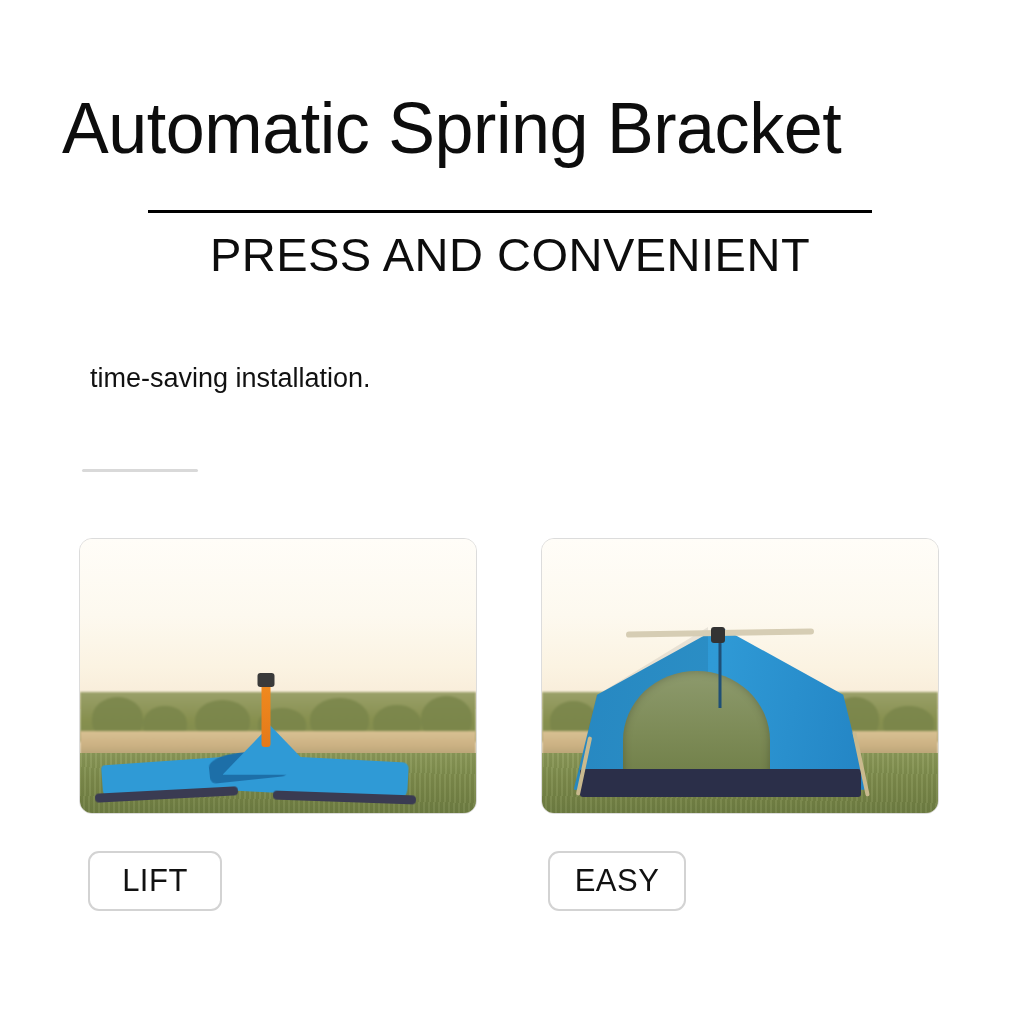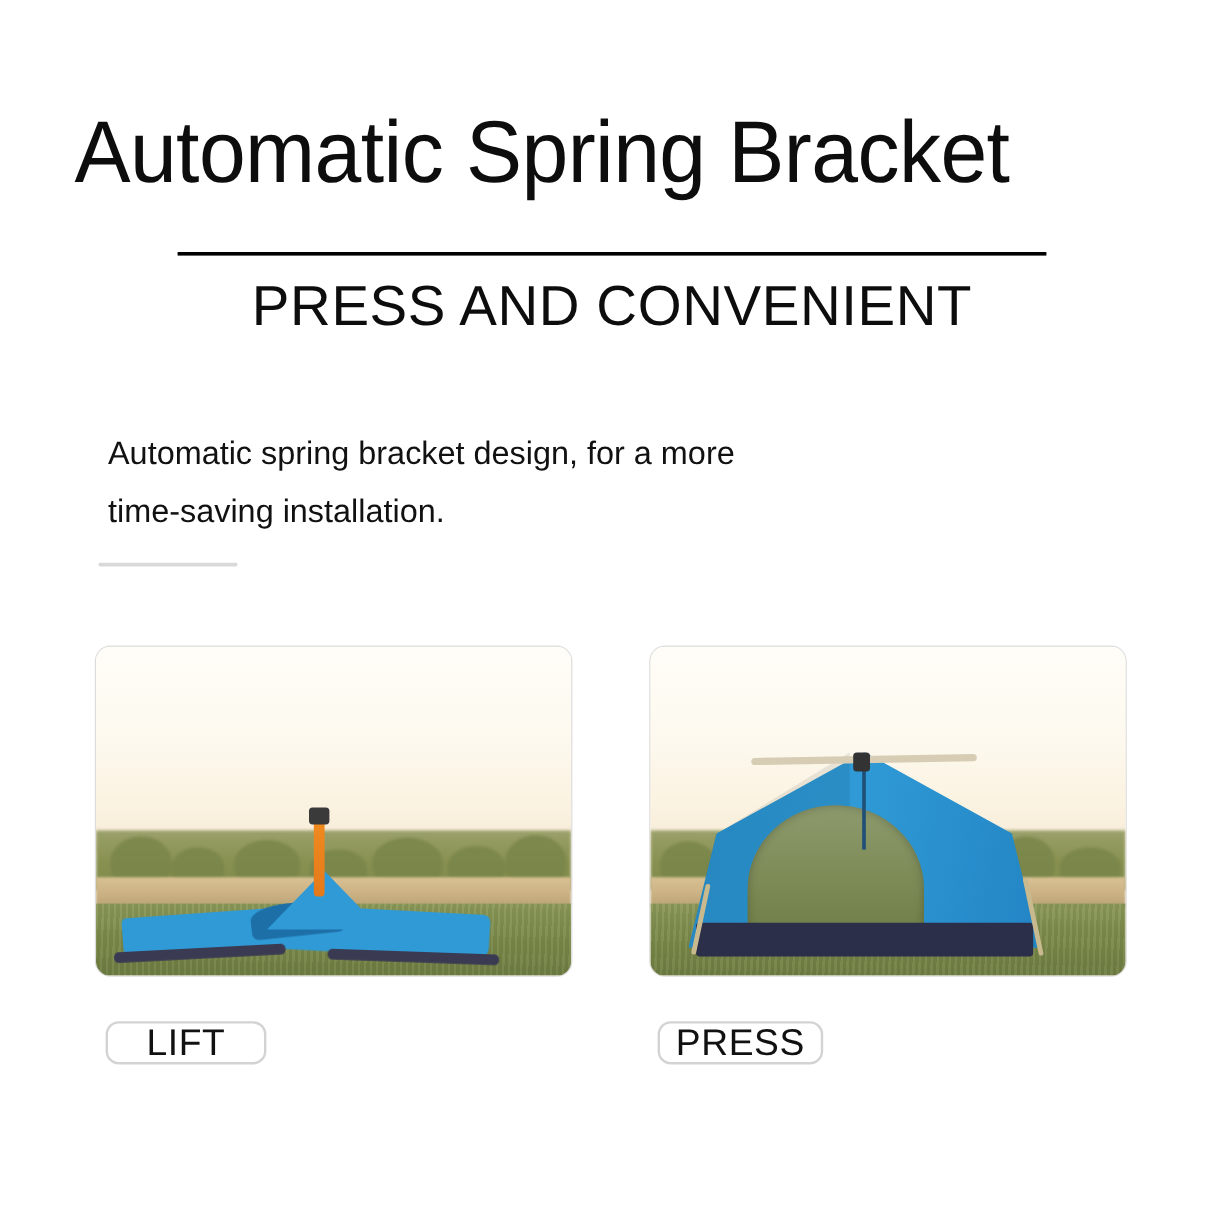--- a/index.html
+++ b/index.html
@@ -325,21 +325,21 @@
     position: absolute;
     width: 4px;
     background: #c9b98e;
     border-radius: 2px;
   }
 
   
   .step-pill {
     position: absolute;
     top: 851px;
-    height: 36px;
+    height: 60px;
     border: 2px solid #d3d3d3;
     border-radius: 11px;
     background: #ffffff;
     display: flex;
     align-items: center;
     justify-content: center;
     font-size: 31px;
     letter-spacing: .5px;
     color: #111111;
     box-sizing: border-box;
@@ -348,21 +348,20 @@
   .step-pill--press { left: 548px; width: 138px; }
 </style>
 </head>
 <body>
 
 <div class="title">Automatic Spring Bracket</div>
 <div class="title-rule"></div>
 <div class="subtitle">PRESS AND CONVENIENT</div>
 
 <div class="body-copy">
-  <div>Automatic spring bracket design, for a more</div>
   <div>time-saving installation.</div>
 </div>
 <div class="accent-rule"></div>
 
 <div class="panel panel--left">
   <div class="scene">
     <div class="sky"></div>
 
     <div class="skyline">
       <div class="bldg" style="left:2%;  width:5%;  height:46%;"></div>
@@ -467,13 +466,13 @@
       <div class="torso" style="left:70%; top:25%; width:12%;  height:23%; transform:rotate(-4deg);"></div>
       <div class="overall" style="left:71%; top:34%; width:11%;  height:22%;"></div>
       <div class="arm" style="left:52%; top:24%; width:20%;  height:5%;  transform:rotate(6deg);"></div>
       <div class="leg" style="left:73%; top:55%; width:4.5%; height:30%;"></div>
       <div class="leg" style="left:78%; top:55%; width:4.5%; height:30%;"></div>
     </div>
   </div>
 </div>
 
 <div class="step-pill step-pill--lift">LIFT</div>
-<div class="step-pill step-pill--press">PRESS</div>
+<div class="step-pill step-pill--press">EASY</div>
 
 </body></html>

